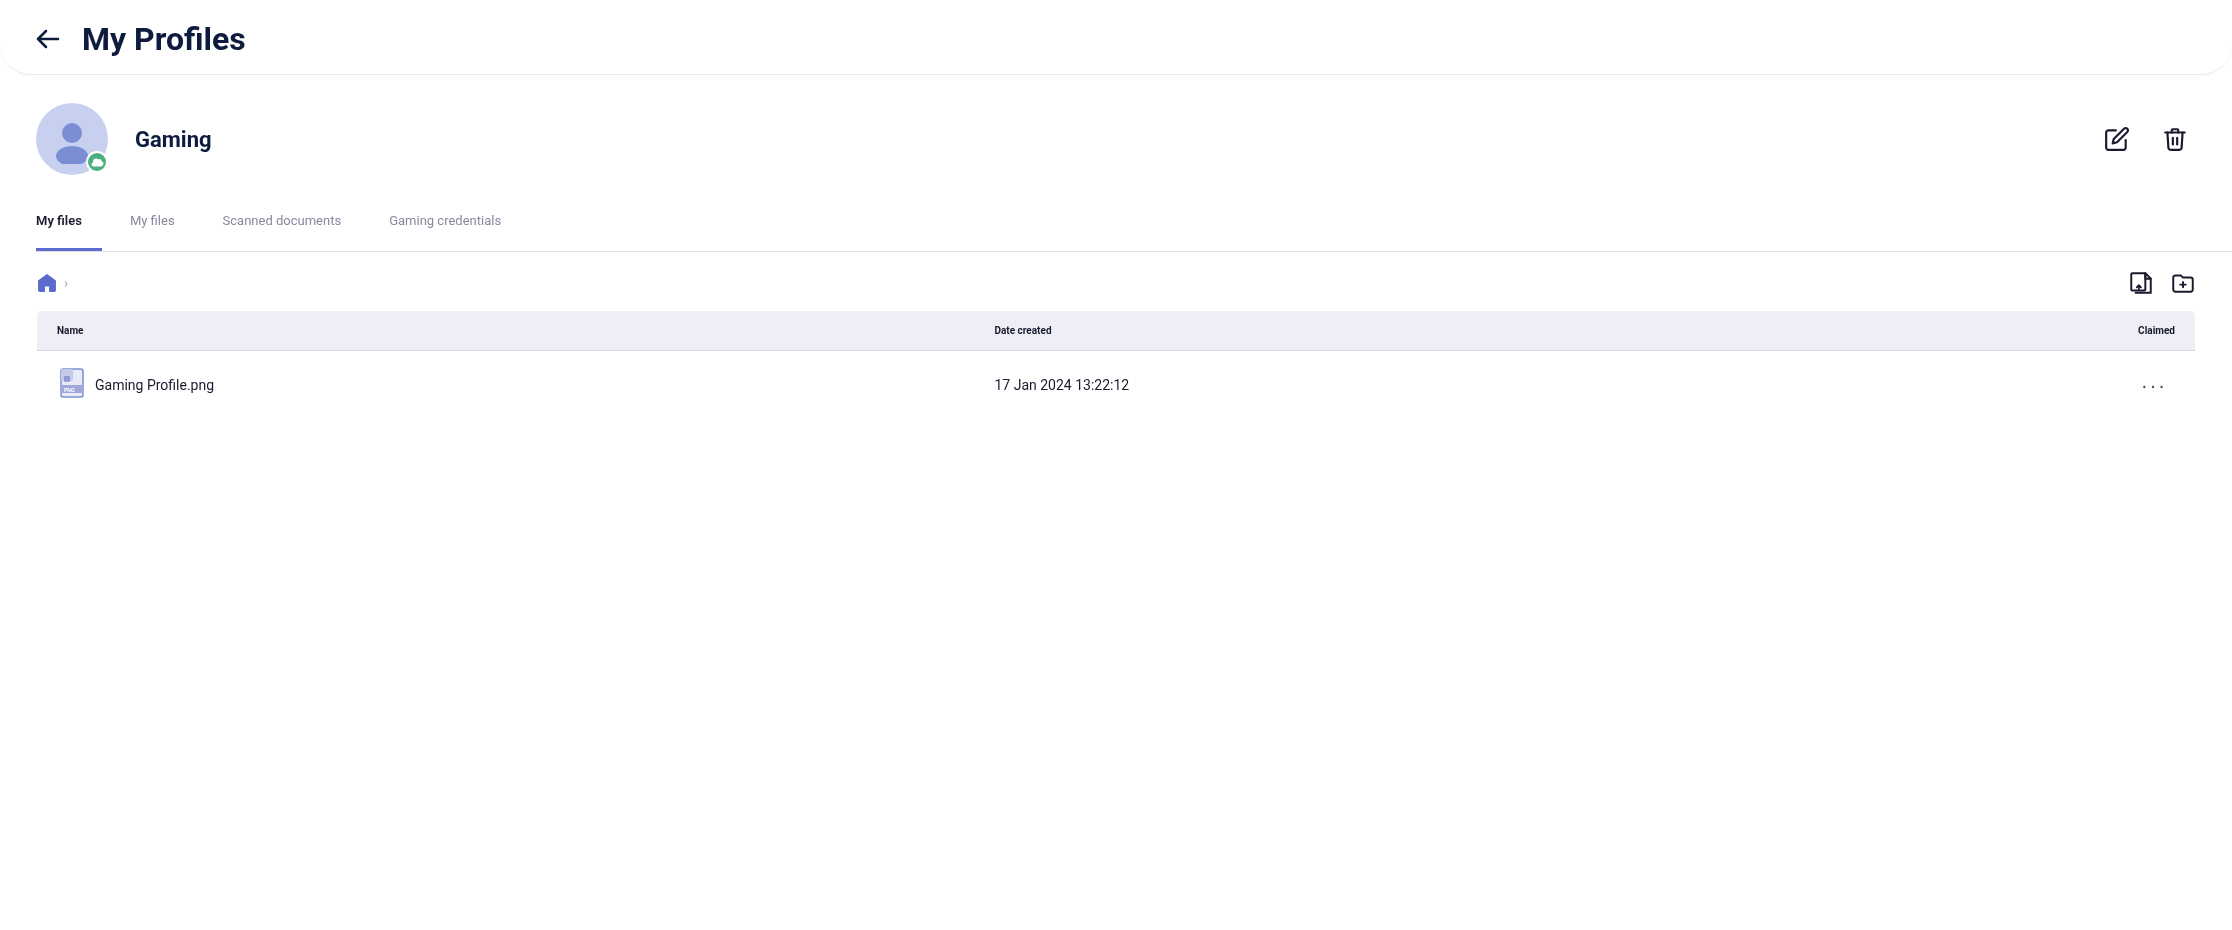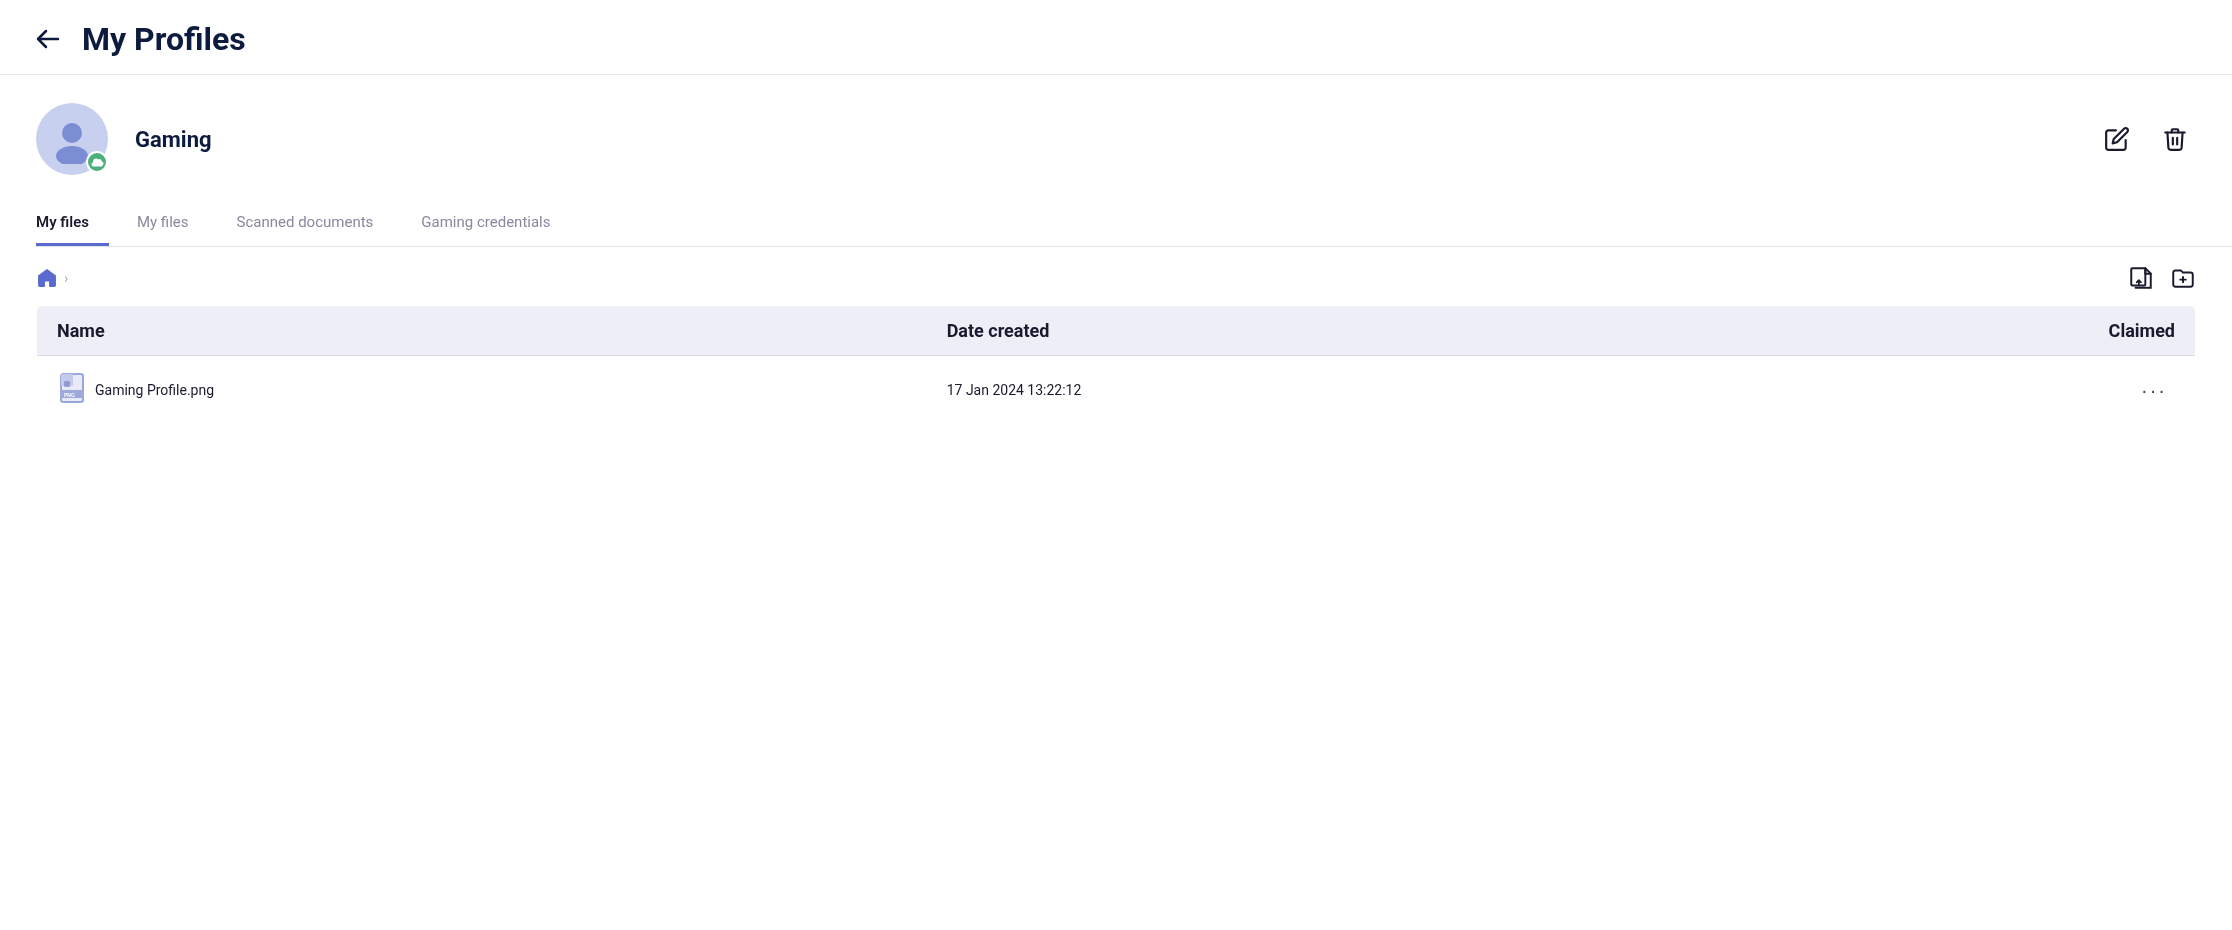--- a/index.html
+++ b/index.html
@@ -9,20 +9,21 @@
       color: #1a1a2e;
       min-height: 930px;
     }
 
     
     .header {
       display: flex;
       align-items: center;
       padding: 20px 20px 16px 30px;
       border-bottom: 1px solid #e8e8f0;
+      border-radius: 30px;
     }
     .back-btn {
       background: none;
       border: none;
       cursor: pointer;
       font-size: 24px;
       color: #1a1a2e;
       margin-right: 16px;
       display: flex;
       align-items: center;
@@ -99,23 +100,23 @@
     }
 
     
     .tabs-container {
       margin: 28px 0 0 36px;
       display: flex;
       gap: 0;
       border-bottom: 1px solid #e0e0ea;
     }
     .tab {
-      padding: 10px 20px 12px 0;
-      cursor: pointer;
-      font-size: 15px;
+      padding: 10px 20px 20px 0;
+      cursor: pointer;
+      font-size: 13px;
       color: #8888a0;
       border-bottom: 3px solid transparent;
       margin-right: 28px;
       background: none;
       border-top: none;
       border-left: none;
       border-right: none;
       font-family: inherit;
     }
     .tab.active {
@@ -172,21 +173,21 @@
       border: 1px solid #d8d8e8;
       border-radius: 6px;
       overflow: hidden;
     }
     .file-table thead tr {
       background: #eeeef6;
     }
     .file-table th {
       padding: 14px 20px;
       text-align: left;
-      font-size: 18px;
+      font-size: 10px;
       font-weight: 700;
       color: #1a1a2e;
       border-bottom: 1px solid #d8d8e8;
     }
     .file-table th.actions-col {
       text-align: right;
     }
     .file-table tbody tr {
       background: #fff;
       border-bottom: 1px solid #e4e4ee;

